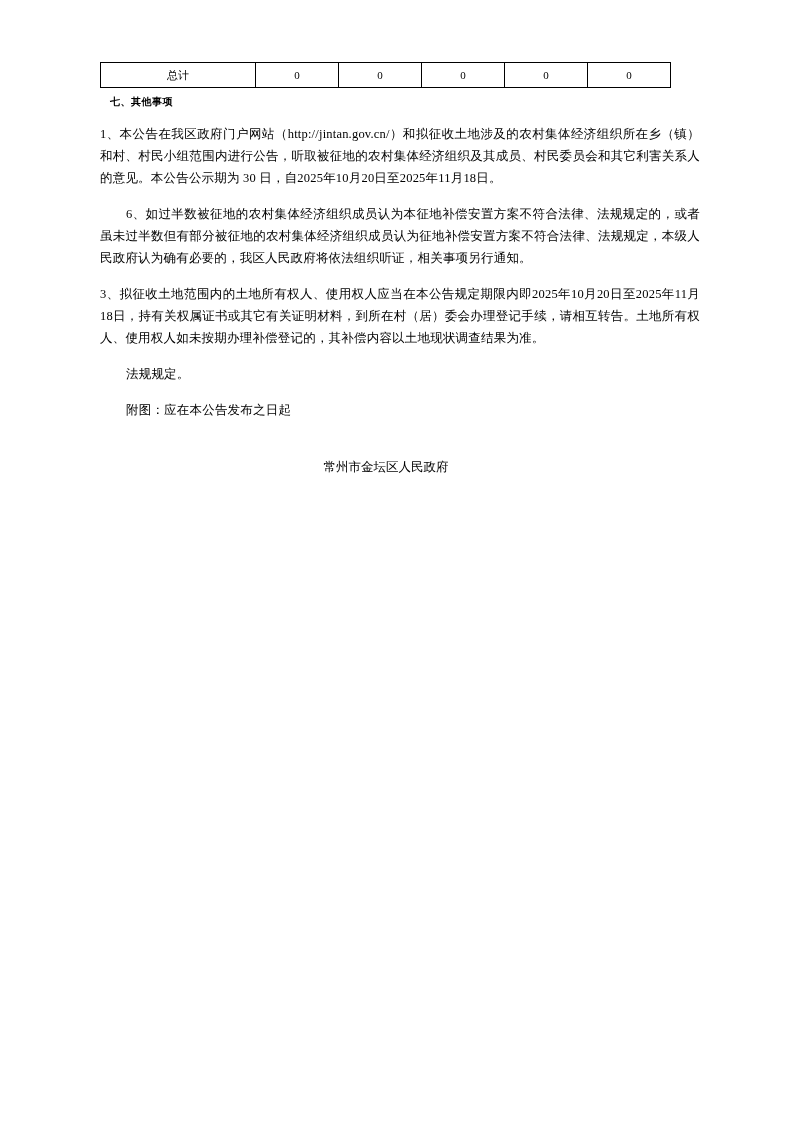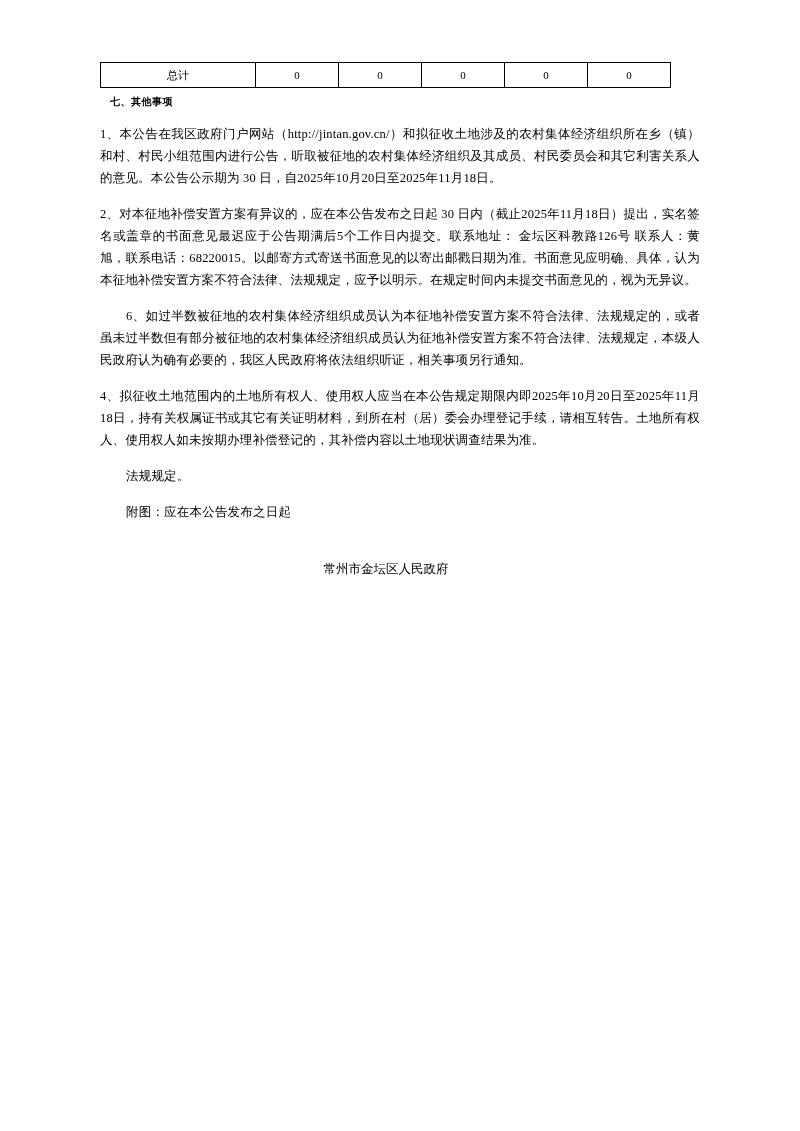--- a/index.html
+++ b/index.html
@@ -88,23 +88,22 @@
         <td class="val-cell">0</td>
         <td class="val-cell">0</td>
         <td class="val-cell">0</td>
       </tr>
     </tbody>
       </table>
 
     <div class="section-heading">七、其他事项</div>
 
     <p class="para">1、本公告在我区政府门户网站（http://jintan.gov.cn/）和拟征收土地涉及的农村集体经济组织所在乡（镇）和村、村民小组范围内进行公告，听取被征地的农村集体经济组织及其成员、村民委员会和其它利害关系人的意见。本公告公示期为 30 日，自2025年10月20日至2025年11月18日。</p>
-    <p class="para">2、对本征地补偿安置方案有异议的，应在本公告发布之日起 30 日内（截止2025年11月18日）提出，实名签名或盖章的书面意见最迟应于公告期满后5个工作日内提交。联系地址： 金坛区科教路126号 联系人：黄旭，联系电话：68220015。以邮寄方式寄送书面意见的以寄出邮戳日期为准。书面意见应明确、具体，认为本征地补偿安置方案不符合法律、法规规定，应予以明示。在规定时间内未提交书面意见的，视为无异议。</p>
     <p class="para indent">6、如过半数被征地的农村集体经济组织成员认为本征地补偿安置方案不符合法律、法规规定的，或者虽未过半数但有部分被征地的农村集体经济组织成员认为征地补偿安置方案不符合法律、法规规定，本级人民政府认为确有必要的，我区人民政府将依法组织听证，相关事项另行通知。</p>
-    <p class="para">4、拟征收土地范围内的土地所有权人、使用权人应当在本公告规定期限内即2025年10月20日至2025年11月18日，持有关权属证书或其它有关证明材料，到所在村（居）委会办理登记手续，请相互转告。土地所有权人、使用权人如未按期办理补偿登记的，其补偿内容以土地现状调查结果为准。</p>
+    <p class="para">3、拟征收土地范围内的土地所有权人、使用权人应当在本公告规定期限内即2025年10月20日至2025年11月18日，持有关权属证书或其它有关证明材料，到所在村（居）委会办理登记手续，请相互转告。土地所有权人、使用权人如未按期办理补偿登记的，其补偿内容以土地现状调查结果为准。</p>
     <p class="para indent">法规规定。</p>
     <p class="para indent">附图：应在本公告发布之日起</p>
 
     <div class="sign-block">
       <div>常州市金坛区人民政府</div>
     </div>
 
   </div>
 </div>
 

